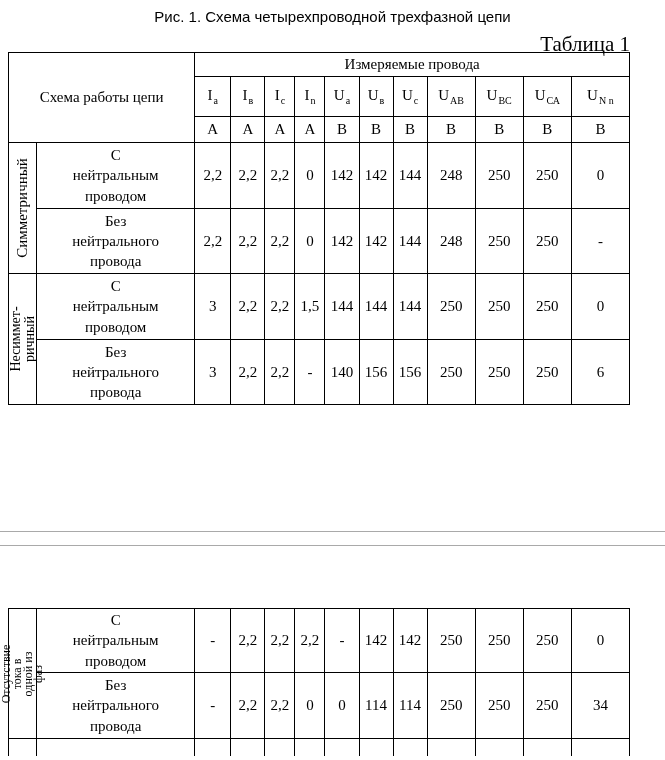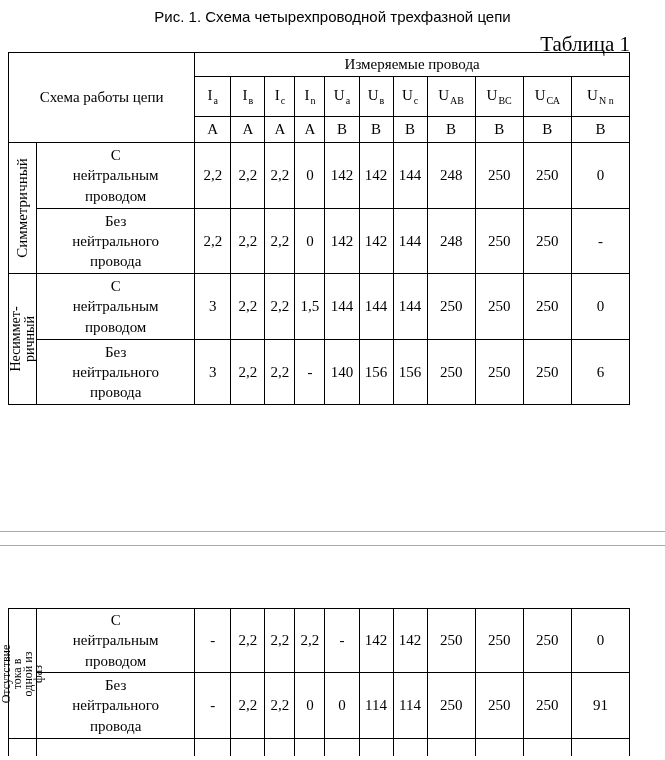--- a/index.html
+++ b/index.html
@@ -216,21 +216,21 @@
       <td>-</td>
       <td>2,2</td>
       <td>2,2</td>
       <td>0</td>
       <td>0</td>
       <td>114</td>
       <td>114</td>
       <td>250</td>
       <td>250</td>
       <td>250</td>
-      <td>91</td>
+      <td>34</td>
     </tr>
     <tr class="hcut">
       <td></td>
       <td></td>
       <td></td>
       <td></td>
       <td></td>
       <td></td>
       <td></td>
       <td></td>

